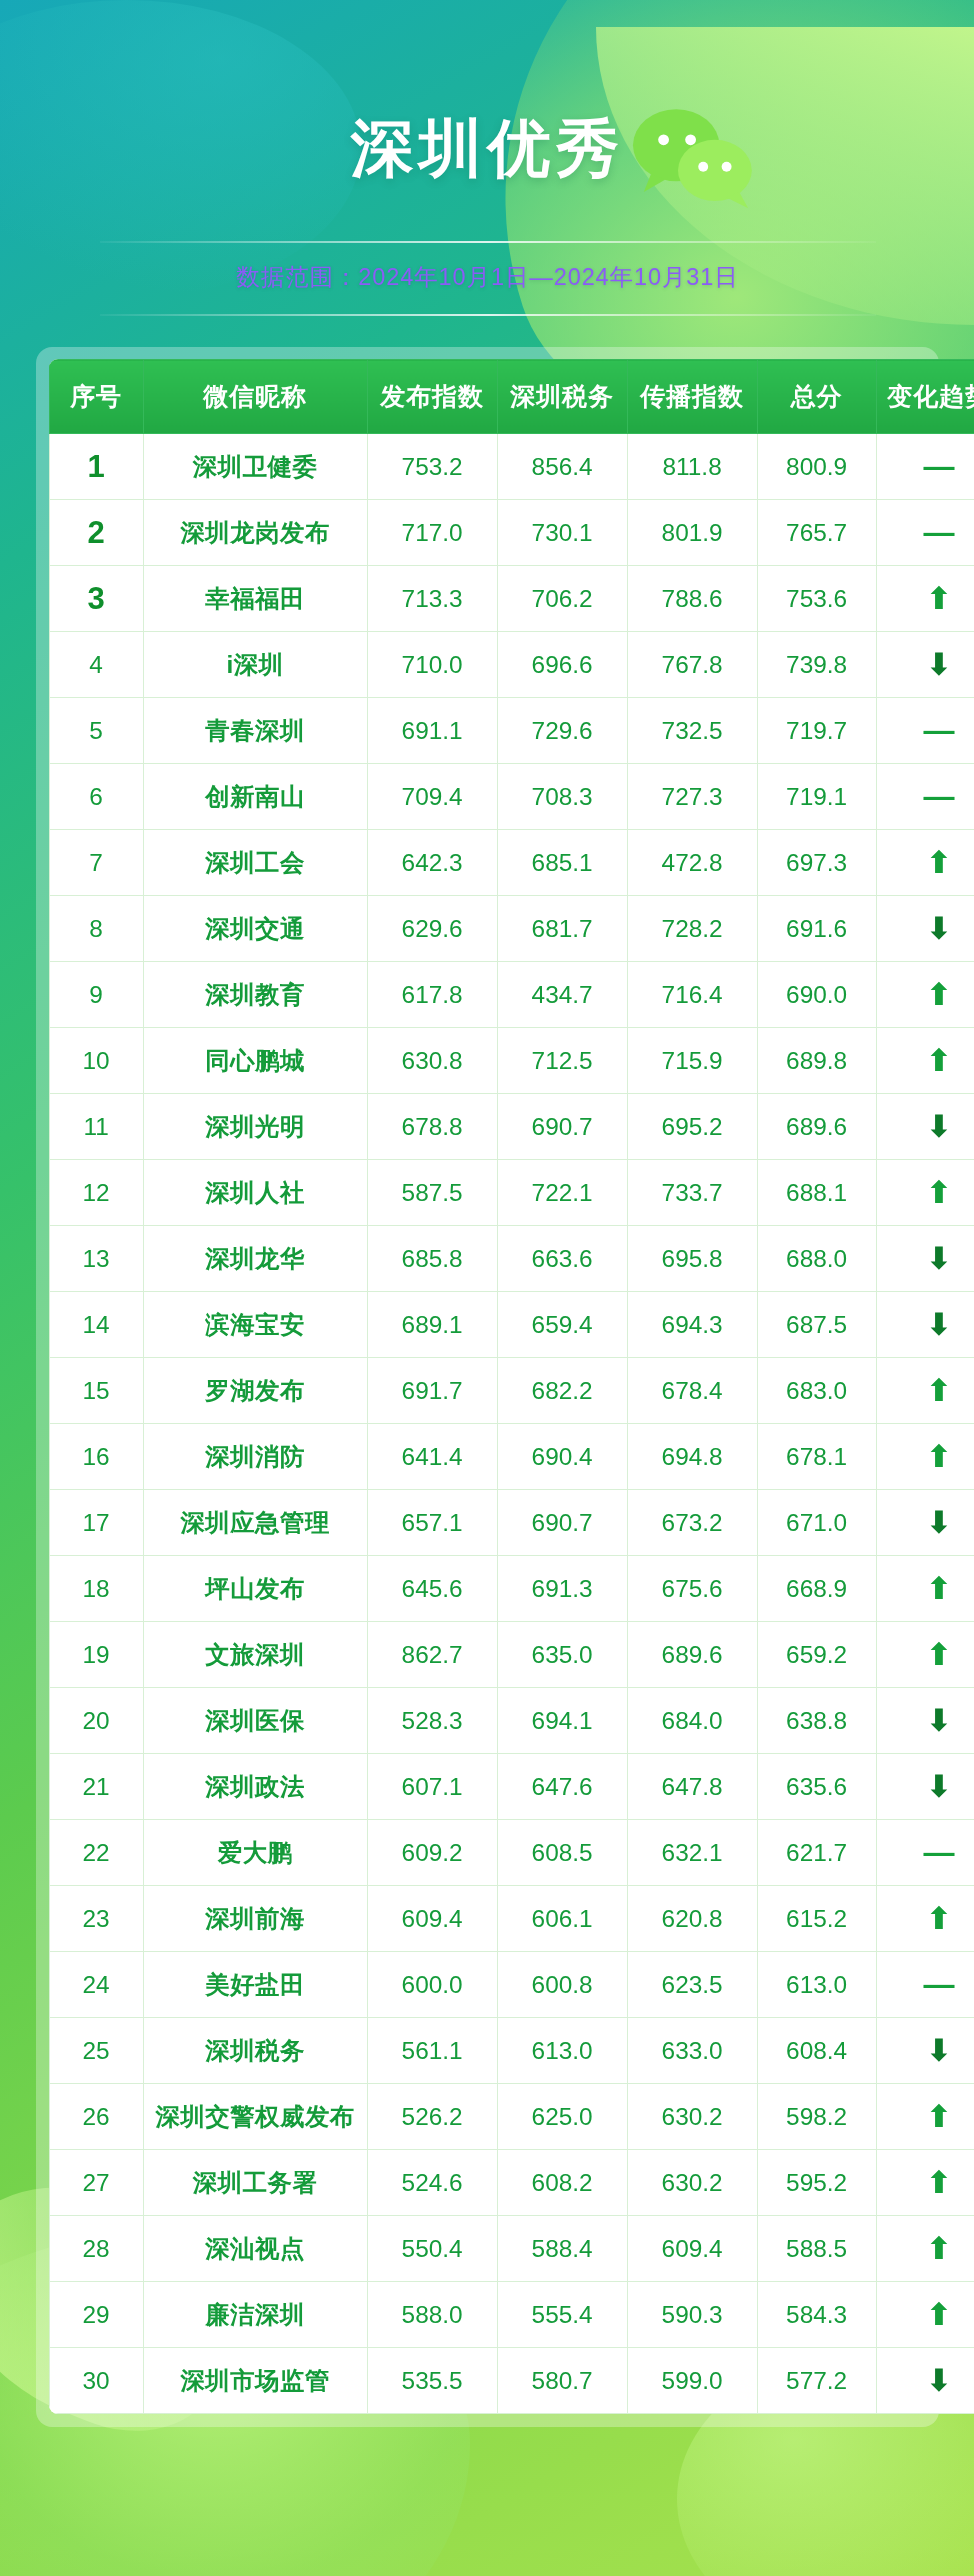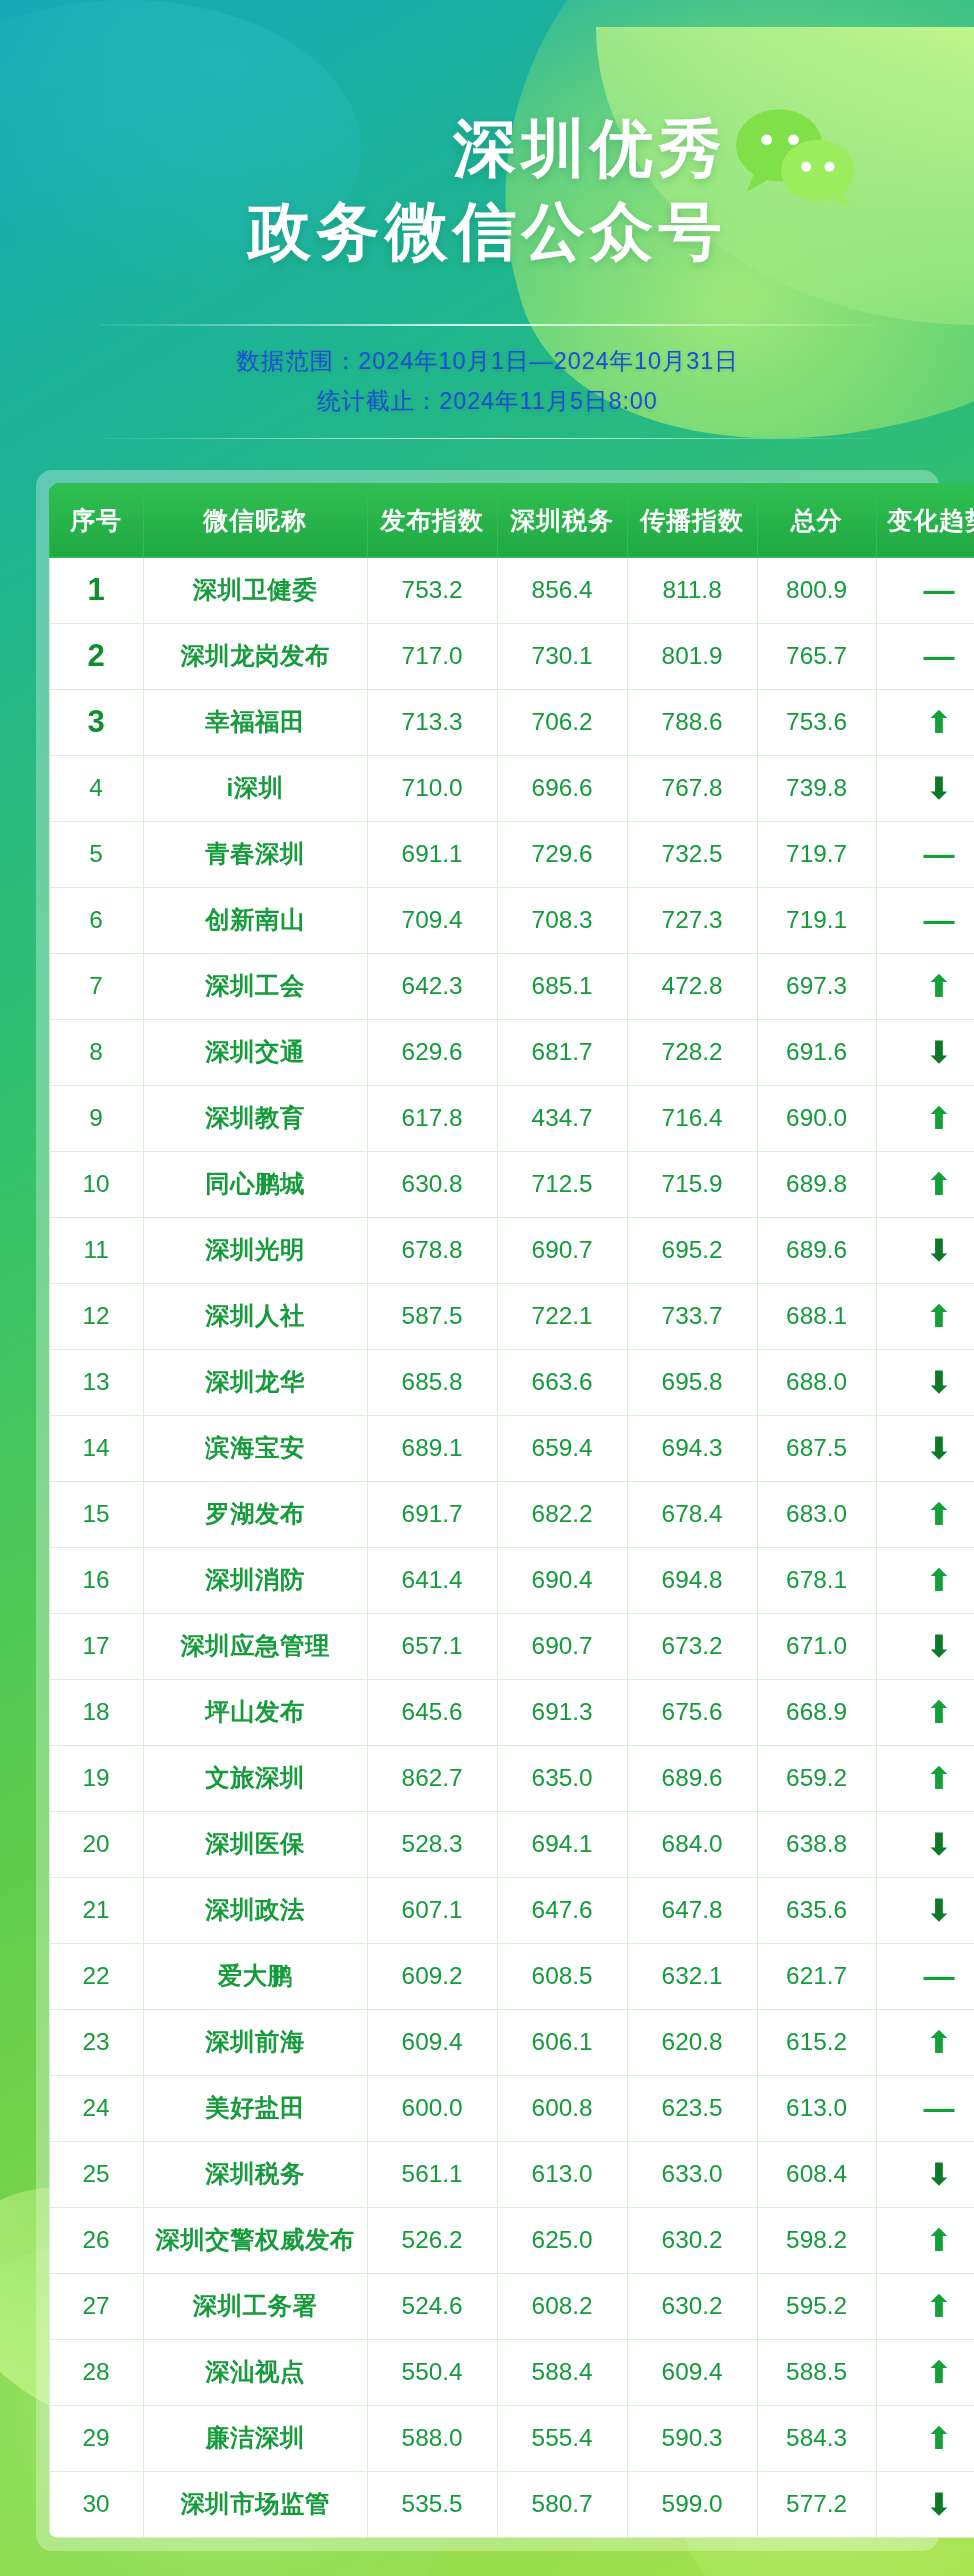--- a/index.html
+++ b/index.html
@@ -96,21 +96,21 @@
   .divider-block:before, .divider-block:after {
     content: "";
     position: absolute;
     left: 50%; transform: translateX(-50%);
     width: 776px; height: 1.8px;
     background: linear-gradient(to right, rgba(255,255,255,0.05), rgba(255,255,255,0.85), rgba(255,255,255,0.05));
   }
   .divider-block:before { top: 0; }
   .divider-block:after { bottom: 0; }
   .meta-line {
-    color: #1d4ed8;
+    color: #8b5cf6;
     font-size: 23.5px;
     line-height: 1.72;
     letter-spacing: 0.9px;
     text-shadow: 0 0.9px 3.6px rgba(0,80,60,0.18);
   }
 
   
   .card {
     margin: 31px auto 9px;
     width: 903px;
@@ -176,36 +176,34 @@
 <div class="swoosh sw3"></div>
 <div class="swoosh sw4"></div>
 <div class="swoosh sw5"></div>
 <div class="swoosh sw6"></div>
 
 <div class="page">
 
   <div class="header">
     <div class="title-wrap">
       <div class="title-line">深圳优秀</div>
-      <div class="title-line">政务微信公众号</div>
       <svg class="wechat-badge" viewBox="0 0 150 130">
         <ellipse cx="58" cy="48" rx="48" ry="40" fill="#7fe04a"></ellipse>
         <polygon points="30,80 22,100 46,86" fill="#7fe04a"></polygon>
         <circle cx="44" cy="42" r="6" fill="#ffffff"></circle>
         <circle cx="74" cy="42" r="6" fill="#ffffff"></circle>
         <ellipse cx="101" cy="76" rx="41" ry="34" fill="#9ced5e"></ellipse>
         <polygon points="128,100 138,118 114,106" fill="#9ced5e"></polygon>
         <circle cx="88" cy="72" r="5.5" fill="#ffffff"></circle>
         <circle cx="114" cy="72" r="5.5" fill="#ffffff"></circle>
       </svg>
     </div>
 
     <div class="divider-block">
       <div class="meta-line">数据范围：2024年10月1日—2024年10月31日</div>
-      <div class="meta-line">统计截止：2024年11月5日8:00</div>
     </div>
   </div>
 
   <div class="card">
     <table class="rank">
       <colgroup>
         <col class="col-no">
           <col class="col-name">
           <col class="col-pub">
         <col class="col-int">

